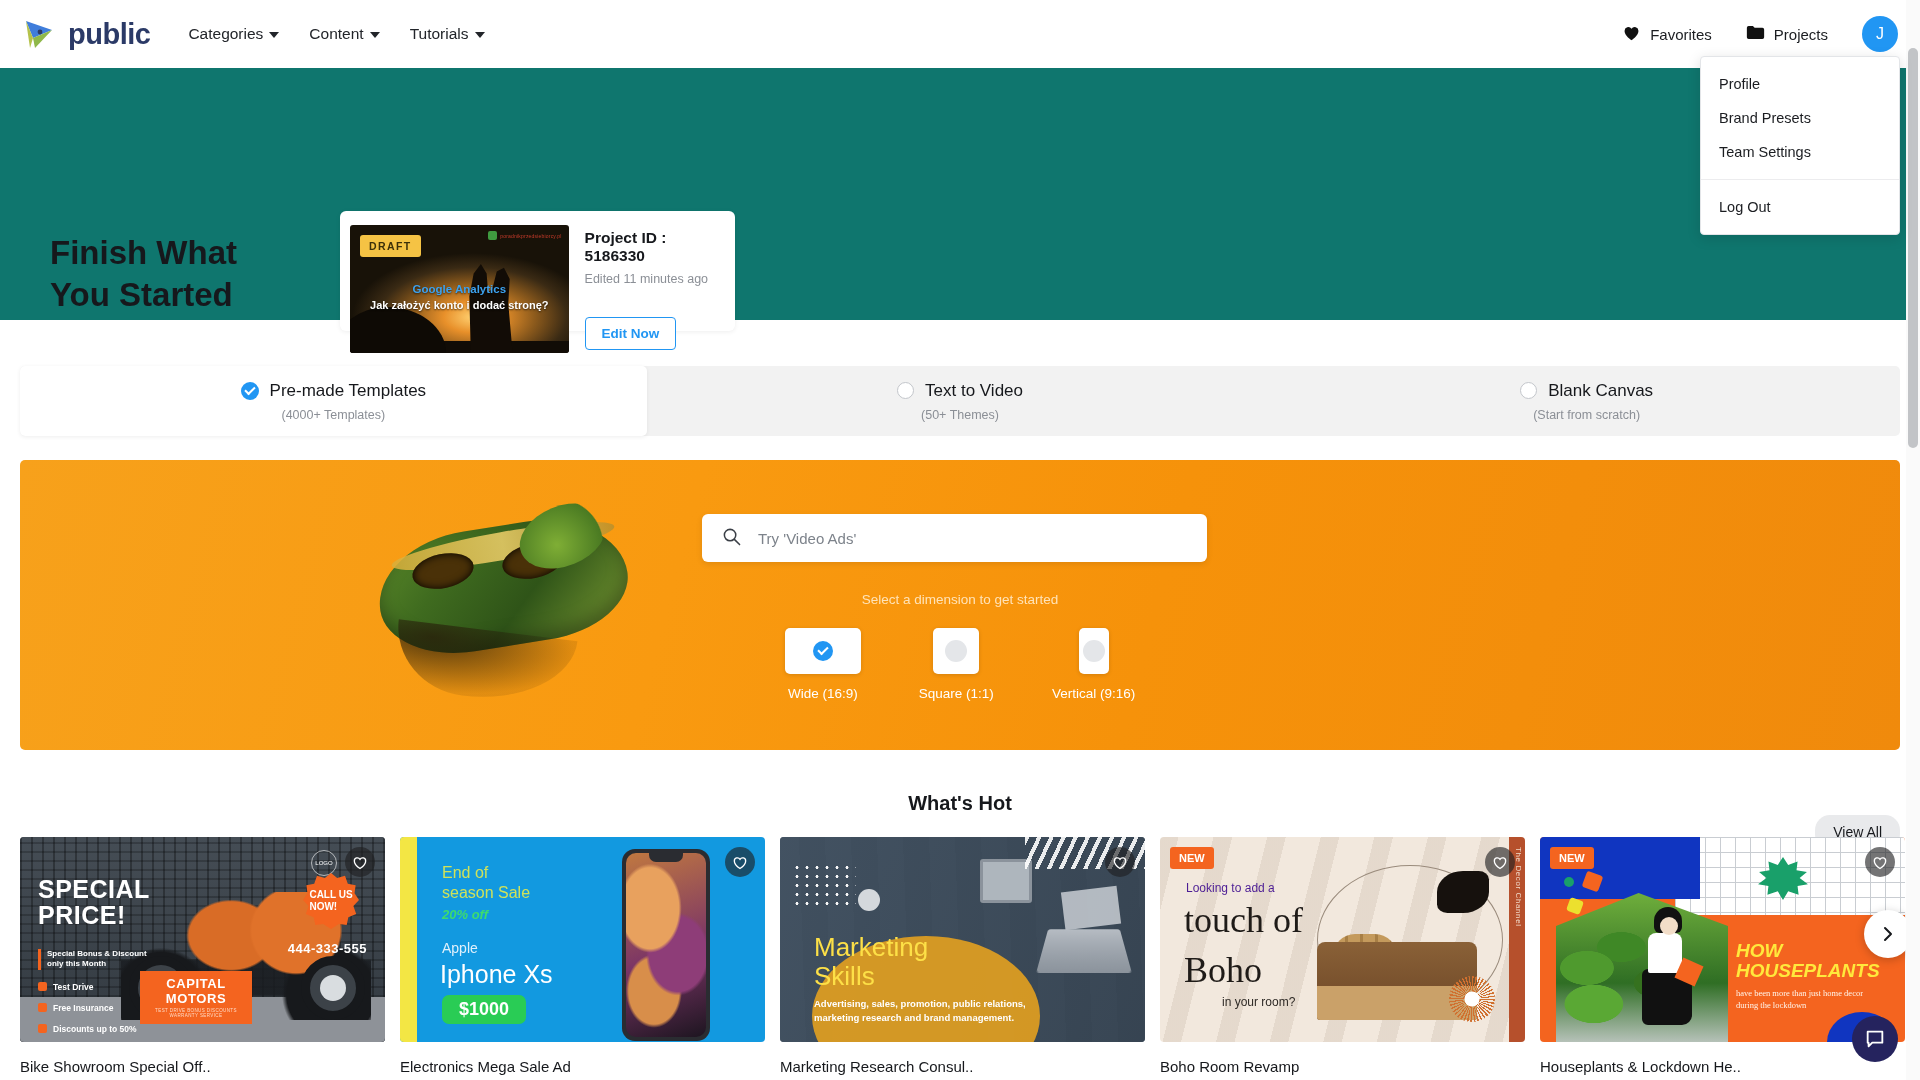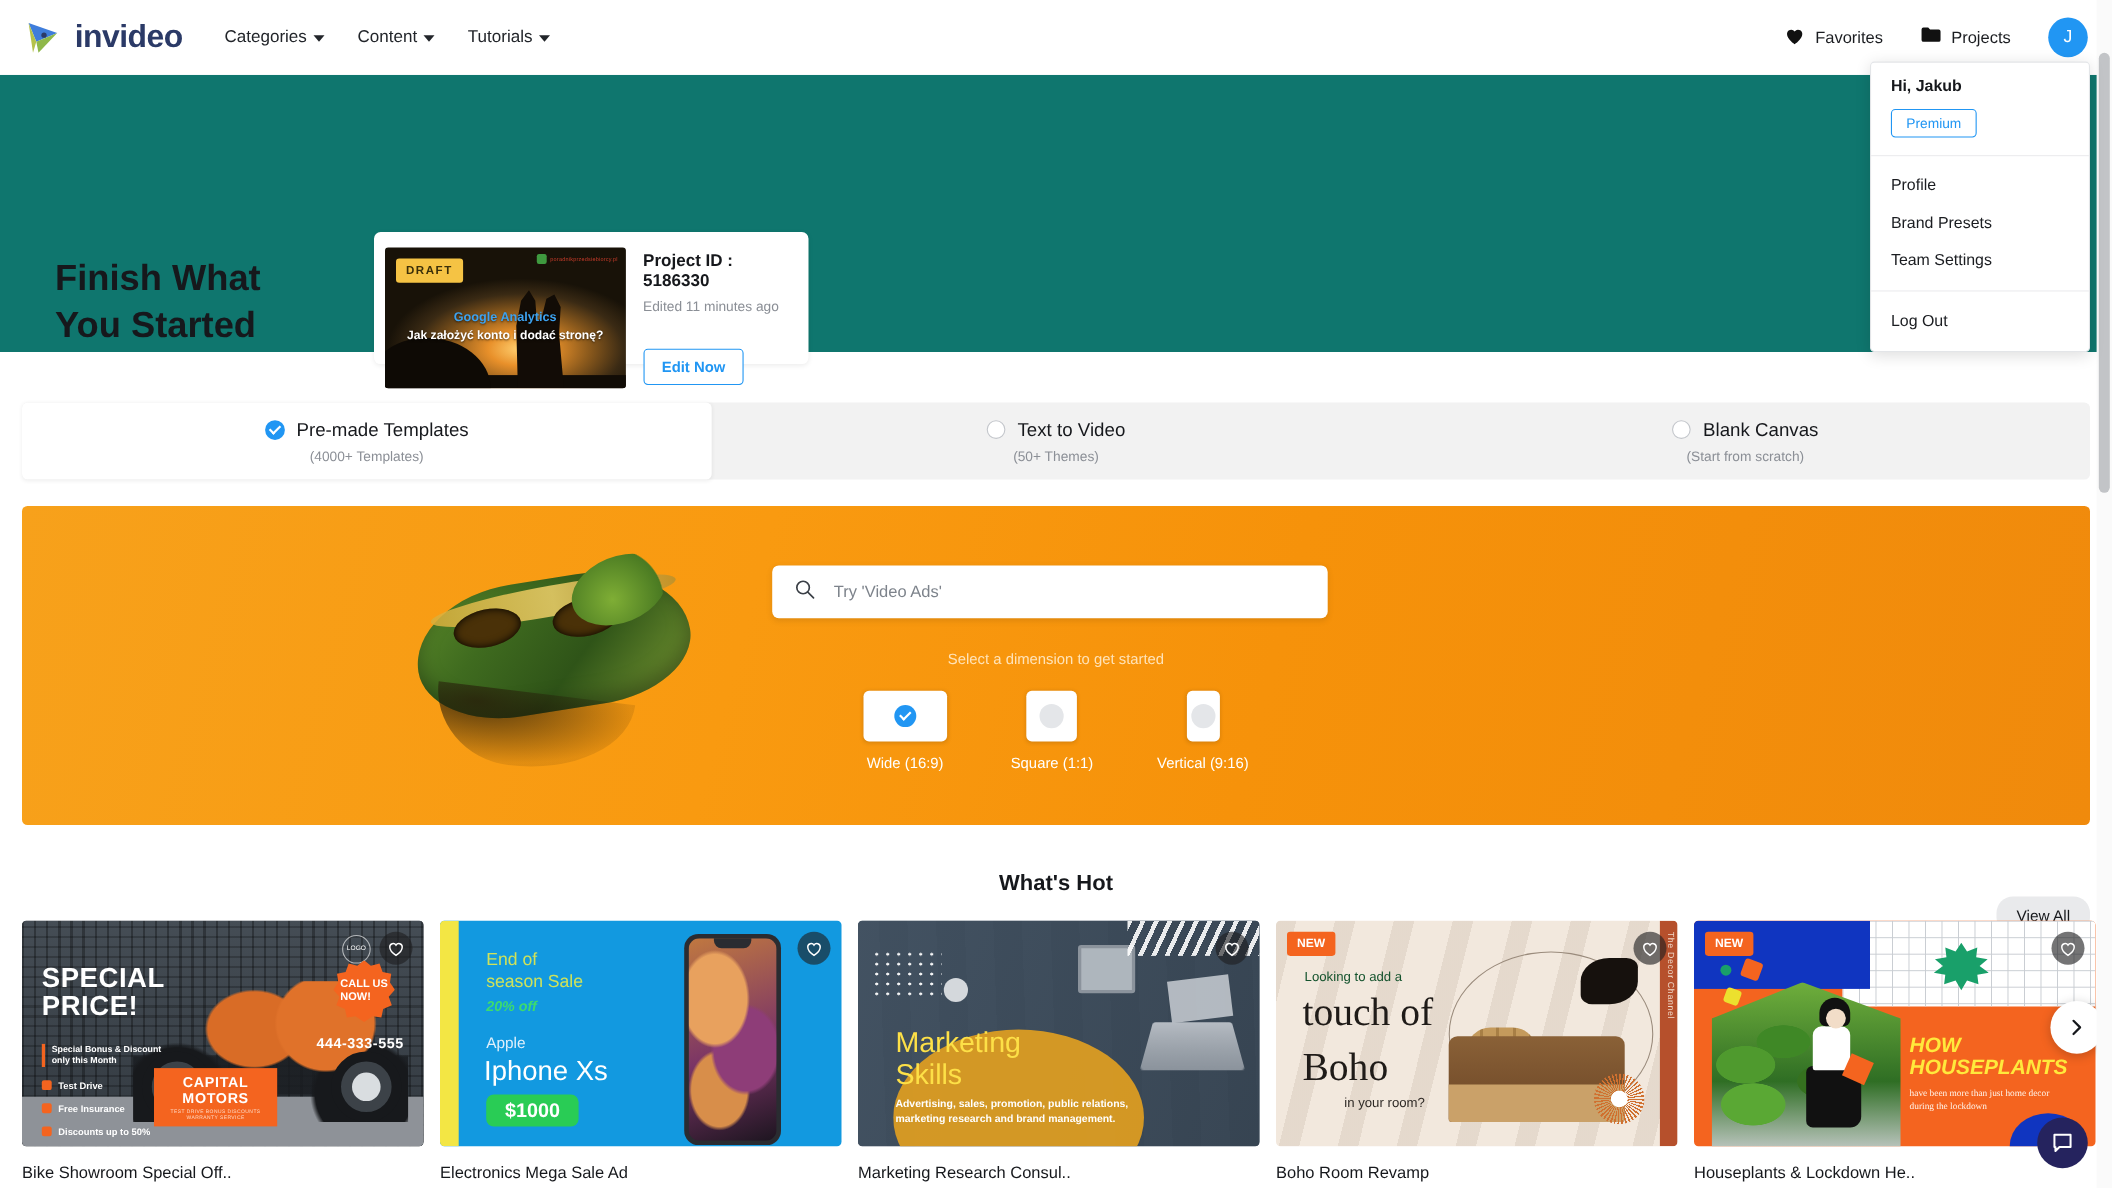--- a/index.html
+++ b/index.html
@@ -362,21 +362,21 @@
   .c4 { background: #f2e8dd; }
   .c4-shadows {
     position: absolute; inset: 0;
     background: repeating-linear-gradient(104deg, rgba(160,140,120,.16) 0 18px, transparent 18px 52px);
   }
   .c4-sidebar { position: absolute; right: 0; top: 0; bottom: 0; width: 16px; background: #b6502c; }
   .c4-sidetxt {
     position: absolute; right: 2px; top: 10px; width: 12px; color: #f0d8c8;
     font-size: 8px; writing-mode: vertical-rl; letter-spacing: .6px;
   }
-  .c4-small { position: absolute; left: 26px; top: 44px; color: #14532d; font-size: 12px; }
+  .c4-small { position: absolute; left: 26px; top: 44px; color: #4c1d95; font-size: 12px; }
   .c4-big1 { position: absolute; left: 24px; top: 62px; color: #1f1b18; font-size: 36px; font-family: "Liberation Serif", serif; }
   .c4-big2 { position: absolute; left: 24px; top: 112px; color: #1f1b18; font-size: 36px; font-family: "Liberation Serif", serif; }
   .c4-small2 { position: absolute; left: 26px; top: 158px; color: #2f2a26; font-size: 12px; padding-left: 36px; }
   .c4-ring {
     position: absolute; right: 22px; top: 28px; width: 186px; height: 150px;
     border: 1px solid #9a8b7c; border-radius: 50%;
   }
   .c4-bed {
     position: absolute; right: 48px; bottom: 22px; width: 160px; height: 78px;
     background: linear-gradient(#8a6137, #6b4526);
@@ -462,21 +462,21 @@
 <div class="header">
   <div class="logo-wrap">
     <span class="logo-mark">
       <svg width="38" height="34" viewBox="0 0 38 34">
         <path d="M4 4 L30 13 L11 21 Z" fill="#3f7ddb"></path>
         <path d="M4 4 L11 21 L8 31 Z" fill="#b5c24a"></path>
         <path d="M11 21 L30 13 L13 31 Z" fill="#8fb84a"></path>
         <circle cx="18" cy="15" r="2.4" fill="#2b3a67"></circle>
       </svg>
     </span>
-    <span class="logo-text">invideo</span>
+    <span class="logo-text">public</span>
   </div>
 
   <div class="nav">
     <div class="nav-item">
       <span>Categories</span>
       <span class="caret"></span>
     </div>
     <div class="nav-item">
       <span>Content</span>
       <span class="caret"></span>
@@ -502,24 +502,20 @@
             <path d="M1 3a2 2 0 0 1 2-2h5l2 2h9a2 2 0 0 1 2 2v9a2 2 0 0 1-2 2H3a2 2 0 0 1-2-2z" fill="#111"></path>
           </svg>
       </span>
       <span>Projects</span>
     </div>
     <div class="avatar">J</div>
   </div>
 </div>
 
 <div class="dropdown">
-  <div class="dd-top">
-    <div class="dd-greet">Hi, Jakub</div>
-    <div class="dd-badge">Premium</div>
-  </div>
   <div class="dd-group">
     <div class="dd-item">Profile</div>
     <div class="dd-item">Brand Presets</div>
     <div class="dd-item">Team Settings</div>
   </div>
   <div class="dd-group">
     <div class="dd-item">Log Out</div>
   </div>
 </div>
 

